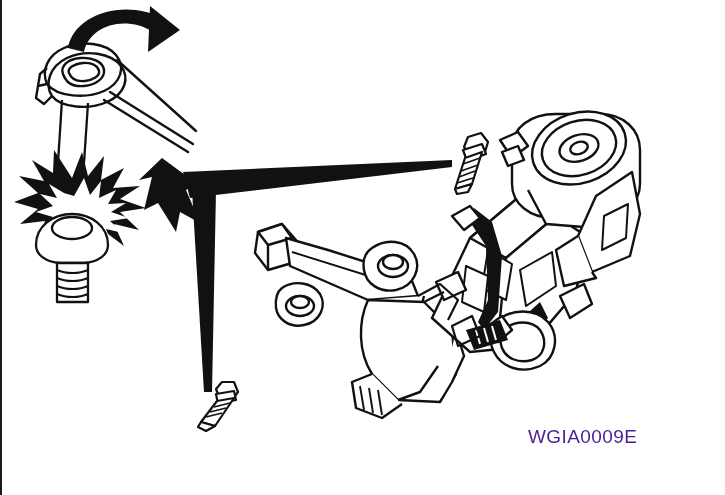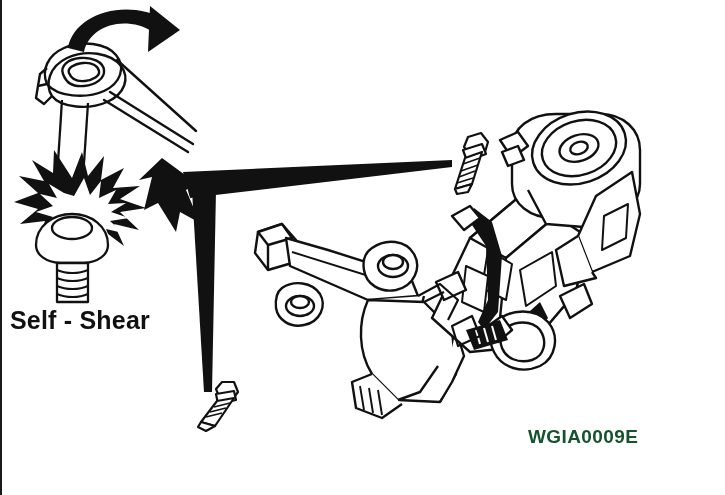--- a/index.html
+++ b/index.html
@@ -39,22 +39,22 @@
   #self-shear-label {
     left: 10px;
     top: 306px;
     font-size: 25px;
     letter-spacing: 0.2px;
   }
   #figure-code-label {
     left: 528px;
     top: 426px;
     font-size: 19px;
-    font-weight: bold;
-    color: #14532d;
+    font-weight: normal;
+    color: #4c1d95;
     letter-spacing: 0.4px;
   }
 </style>
 </head>
 <body>
 
 <div id="page">
 
   <div id="frame-left-border"></div>
 
@@ -254,17 +254,16 @@
     </g>
 
     <g fill="none" stroke="#111111" stroke-width="2.2" stroke-linejoin="round">
       <path d="M418,296 L440,284 L458,300 L448,320"></path>
       <path d="M424,302 L444,292"></path>
       <path d="M452,326 L472,316 L480,336 L458,346 Z"></path>
     </g>
 
   </svg>
 
-  <div class="label-text" id="self-shear-label">Self - Shear</div>
 
   <div class="label-text" id="figure-code-label">WGIA0009E</div>
 
 </div>
 
 </body></html>

